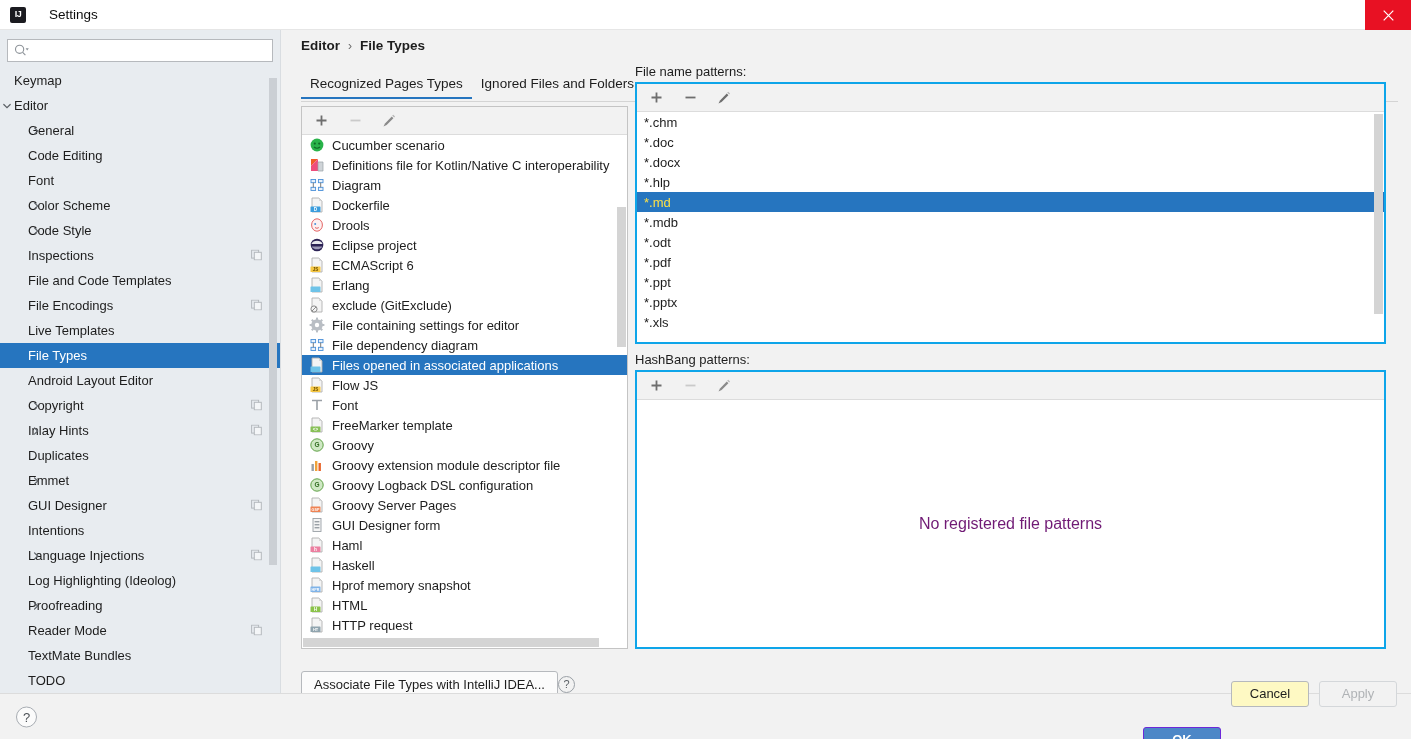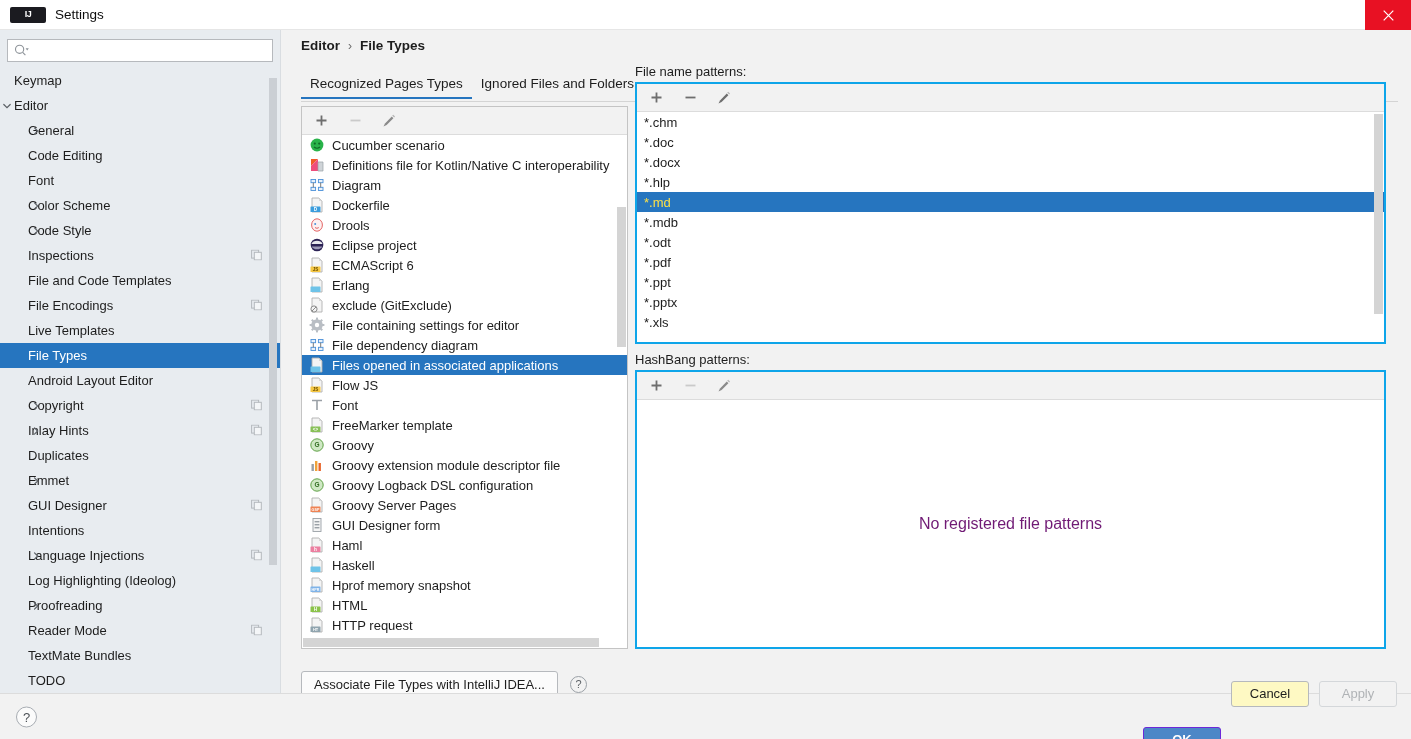--- a/index.html
+++ b/index.html
@@ -13,21 +13,21 @@
   }
 
   
   .titlebar {
     position: absolute; left: 0; top: 0; width: 1411px; height: 30px;
     background: #ffffff;
     display: flex; align-items: center;
     border-bottom: 1px solid #e6e6e6;
   }
   .titlebar-icon {
-    width: 36px; height: 16px; margin-left: 10px; margin-right: 9px;
+    width: 16px; height: 16px; margin-left: 10px; margin-right: 23px;
     background: #1b1b20; border-radius: 2px;
     position: relative; flex: 0 0 auto;
     display: flex; align-items: center; justify-content: center;
   }
   .titlebar-icon span {
     color: #ffffff; font-size: 9px; font-weight: bold;
     letter-spacing: -0.5px; line-height: 1;
   }
   .titlebar-title { font-size: 13.5px; color: #0d0d0d; }
   .close-btn {
@@ -137,21 +137,21 @@
   .ft-vscroll {
     position: absolute; right: 1px; top: 100px; width: 9px; height: 140px;
     background: #d4d4d4;
   }
   .ft-hscroll {
     position: absolute; left: 1px; bottom: 1px; height: 9px; width: 296px;
     background: #d4d4d4;
   }
 
   .assoc-row {
-    position: absolute; left: 19px; top: 641px; display: flex; align-items: center; gap: 12px;
+    position: absolute; left: 19px; top: 641px; display: flex; align-items: center; 
   }
   .assoc-btn {
     height: 26px; padding: 0 12px; background: #fbfbfb;
     border: 1px solid #b6b9bd; border-radius: 3px;
     font-family: "Liberation Sans", sans-serif; font-size: 13px; color: #1d1d1d;
     cursor: pointer;
   }
   .help-circle {
     width: 17px; height: 17px; border-radius: 50%; border: 1px solid #9aa0a6;
     display: flex; align-items: center; justify-content: center;

